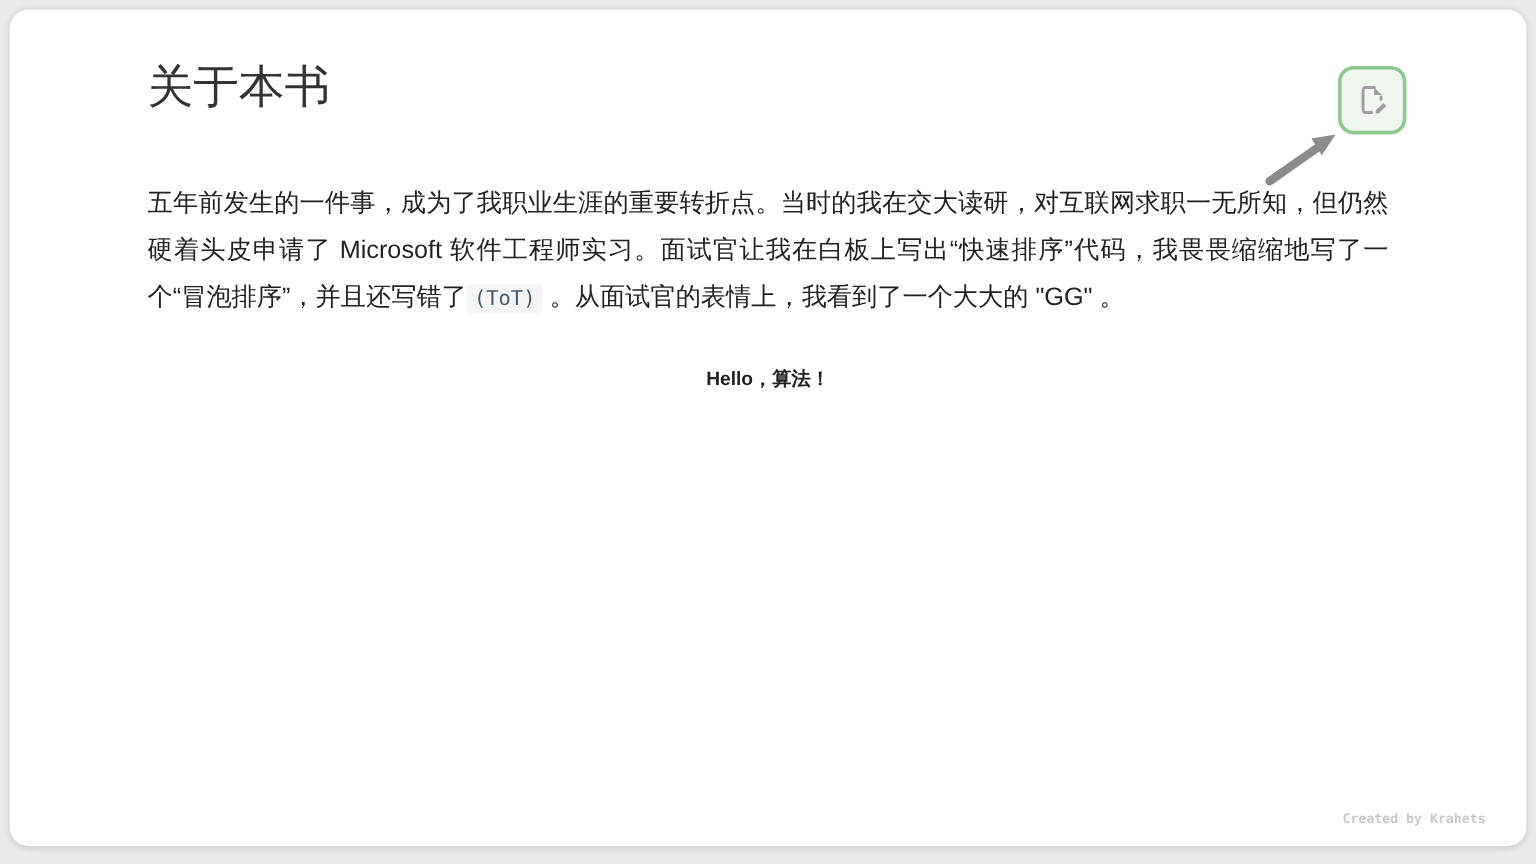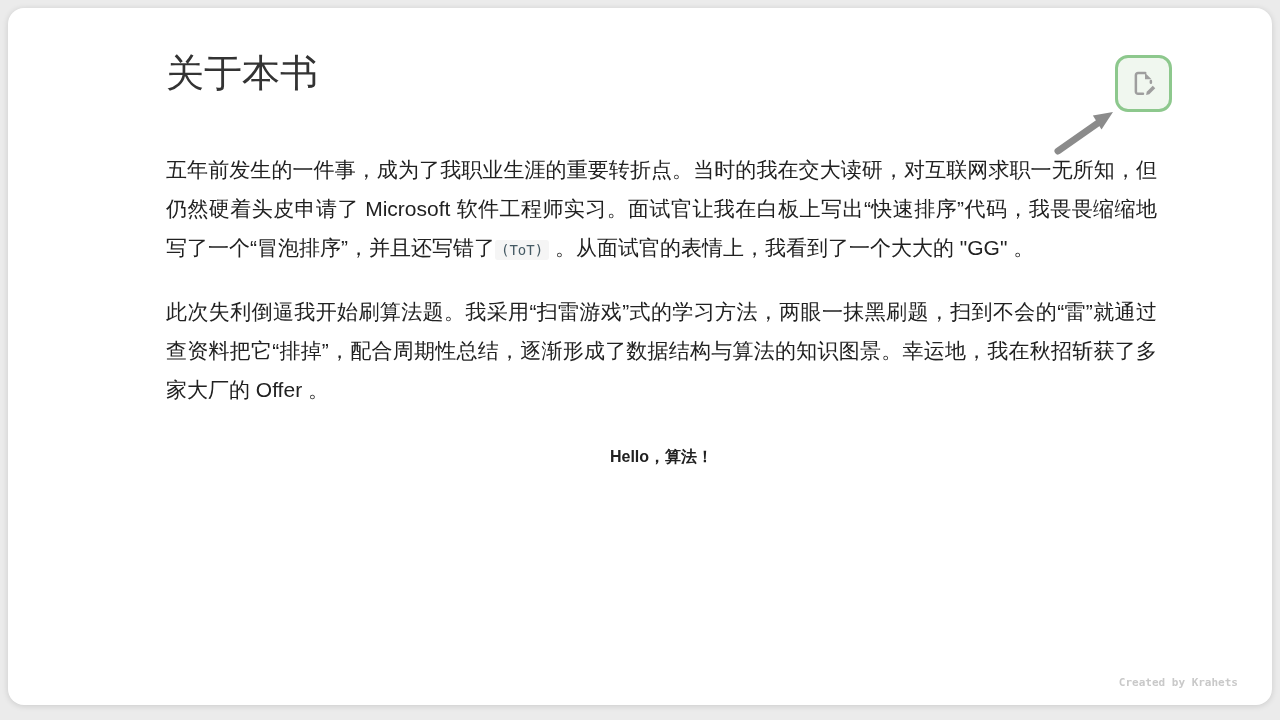--- a/index.html
+++ b/index.html
@@ -31,40 +31,39 @@
     top: 8px;
     width: 1264px;
     height: 697px;
     background: var(--card-bg);
     border-radius: 16px;
     box-shadow: 0 1px 6px rgba(0,0,0,0.14);
   }
   .content {
     padding: 42px 115px 0 115px;
     position: relative;
-    margin-left: 43px;
   }
   h1.page-title {
     margin: 0;
     font-size: 38px;
     font-weight: 400;
     line-height: 1.25;
     color: var(--title-color);
   }
   .prose { margin-top: 52px; }
   .prose p {
     font-size: 21px;
     line-height: 39px;
     margin: 22px 0;
     color: var(--body-color);
     text-align: justify;
   }
   code.inline-code {
     font-family: "DejaVu Sans Mono", "Liberation Mono", monospace;
-    font-size: 14px;
+    font-size: 17px;
     background: var(--code-bg);
     color: var(--code-text);
     padding: 2px 6px;
     border-radius: 3px;
   }
   p.hello-line {
     text-align: center;
     font-weight: 700;
     font-size: 16px;
     margin-top: 28px;
@@ -125,21 +124,20 @@
     <line x1="20" y1="48" x2="60" y2="20" stroke="var(--arrow-gray)" stroke-width="7" stroke-linecap="round"></line>
     <polygon points="75,9 63.5,26.4 54.9,12.5" fill="var(--arrow-gray)"></polygon>
   </svg>
 
   <div class="content">
     <h1 class="page-title">关于本书</h1>
 
     <div class="prose">
       <p><span>五年前发生的一件事，成为了我职业生涯的重要转折点。当时的我在交大读研，对互联网求职一无所知，但仍然硬着头皮申请了 Microsoft 软件工程师实习。面试官让我在白板上写出“快速排序”代码，我畏畏缩缩地写了一个“冒泡排序”，并且还写错了</span><code class="inline-code">(ToT)</code><span> 。从面试官的表情上，我看到了一个大大的 "GG" 。</span></p>
 
-      <p>此次失利倒逼我开始刷算法题。我采用“扫雷游戏”式的学习方法，两眼一抹黑刷题，扫到不会的“雷”就通过查资料把它“排掉”，配合周期性总结，逐渐形成了数据结构与算法的知识图景。幸运地，我在秋招斩获了多家大厂的 Offer 。</p>
 
 
       <p class="hello-line">Hello，算法！</p>
     </div>
   </div>
 
   <div class="footer-credit">Created by Krahets</div>
 </div>
 
 </body></html>

